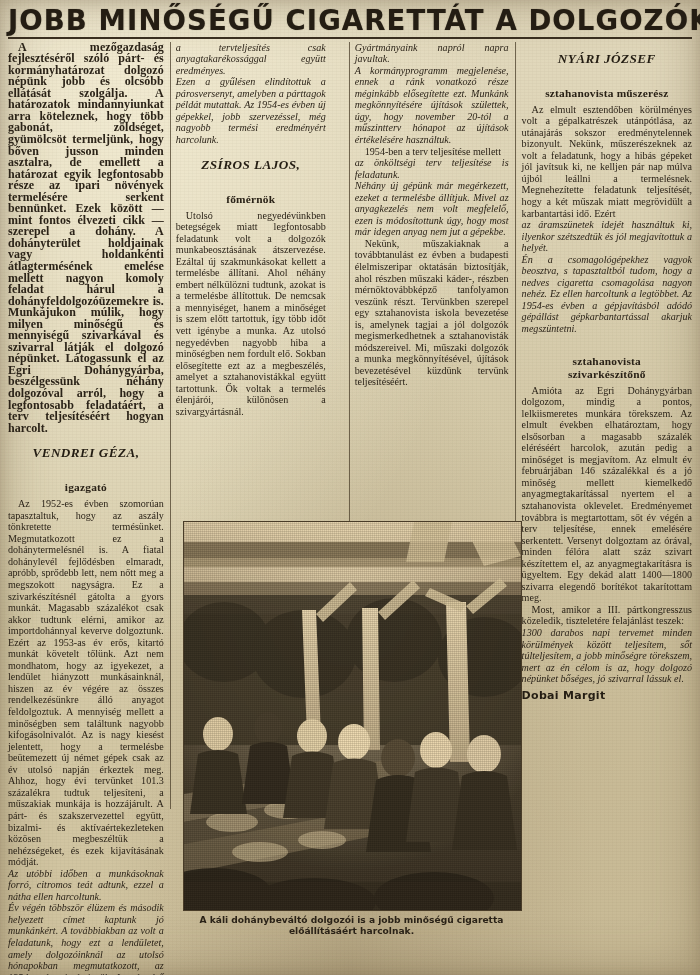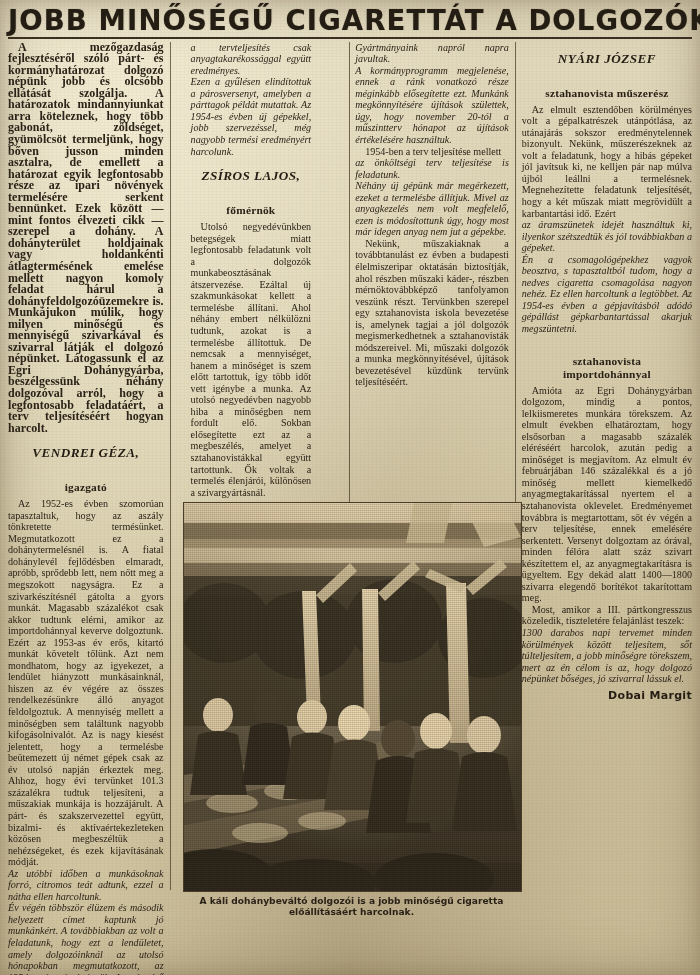--- a/index.html
+++ b/index.html
@@ -71,21 +71,21 @@
   .cols {
     display: flex;
     align-items: flex-start;
     height: 926px;
   }
   .col {
     position: relative;
     box-sizing: border-box;
   }
   .c1 { width: 166px; padding-right: 6px; }
-  .c2 { width: 166px; padding: 0 21px; }
+  .c2 { width: 166px; padding: 0 6px; }
   .c3 { width: 170px; padding: 0 6px; margin-left: 17px; }
   .c4 { width: 182px; padding-left: 7px; }
   .rule {
     position: absolute;
     top: 0;
     bottom: 0;
     width: 1px;
     background: #4a3d2a;
     opacity: .75;
   }
@@ -135,34 +135,33 @@
     font-weight: 700;
     font-size: 11.4px;
     letter-spacing: .2px;
     margin-top: 1px;
     color: #2a2217;
   }
   .byline.tight { margin-top: 9px; }
   .after-byline { margin-top: 5px; }
 
   .sig {
-    text-align: right;
     font-weight: 700;
     font-size: 11px;
     letter-spacing: .3px;
     margin-top: 4px;
     font-family: "DejaVu Sans", "Liberation Sans", sans-serif;
     color: #241d13;
   }
 
   
   .photo-block {
     position: absolute;
     left: 175px;
-    top: 496px;
+    top: 515px;
     width: 337px;
   }
   .photo {
     position: relative;
     width: 337px;
     height: 388px;
     overflow: hidden;
     border: 1px solid #4a3c28;
     background: #6d5f46;
     filter: contrast(1.05) sepia(.22);
@@ -245,26 +244,26 @@
       </div>
 
       <div class="col c4">
         <div class="rule"></div>
 
         <div class="byline tight">
           <span class="nm">NYÁRI JÓZSEF</span>
           <span class="role">sztahanovista műszerész</span>
         </div>
         <p class="after-byline">Az elmult esztendőben körülményes volt a gépalkatrészek utánpótlása, az utánajárás sokszor eredménytelennek bizonyult. Nekünk, műszerészeknek az volt a feladatunk, hogy a hibás gépeket jól javítsuk ki, ne kelljen pár nap múlva újból leállni a termelésnek. Megnehezítette feladatunk teljesítését, hogy a két műszak miatt megrövidült a karbantartási idő. Ezért</p>
-        <p class="noindent ital">az áramszünetek idejét használtuk ki, ilyenkor szétszedtük és jól továbbiakban a gépeket.</p>
+        <p class="noindent ital">az áramszünetek idejét használtuk ki, ilyenkor szétszedtük és jól megjavítottuk a helyét.</p>
         <p class="noindent">Én a csomagológépekhez vagyok beosztva, s tapasztaltból tudom, hogy a nedves cigaretta csomagolása nagyon nehéz. Ez ellen harcoltunk a legtöbbet. Az 1954-es évben a gépjavításból adódó gépállást gépkarbantartással akarjuk megszüntetni.</p>
 
         <div class="byline">
           <span class="role">sztahanovista</span>
-          <span class="role2">importdohánnyal</span>
+          <span class="role2">szivarkészítőnő</span>
         </div>
         <p class="after-byline">Amióta az Egri Dohánygyárban dolgozom, mindig a pontos, lelkiismeretes munkára törekszem. Az elmult években elhatároztam, hogy elsősorban a magasabb százalék eléréséért harcolok, azután pedig a minőséget is megjavítom. Az elmult év februárjában 146 százalékkal és a jó minőség mellett kiemelkedő anyagmegtakarítással nyertem el a sztahanovista oklevelet. Eredményemet továbbra is megtartottam, sőt év végén a terv teljesítése, ennek emelésére serkentett. Versenyt dolgoztam az órával, minden félóra alatt száz szivart készítettem el, az anyagmegtakarításra is ügyeltem. Egy dekád alatt 1400—1800 szivarra elegendő borítékot takarítottam meg.</p>
         <p>Most, amikor a III. pártkongresszus közeledik, tiszteletére felajánlást teszek:</p>
         <p class="noindent ital">1300 darabos napi tervemet minden körülmények között teljesítem, sőt túlteljesítem, a jobb minőségre törekszem, mert az én célom is az, hogy dolgozó népünket bőséges, jó szivarral lássuk el.</p>
         <div class="sig">Dobai Margit</div>
       </div>
 
     </div>
 
     <div class="photo-block">

